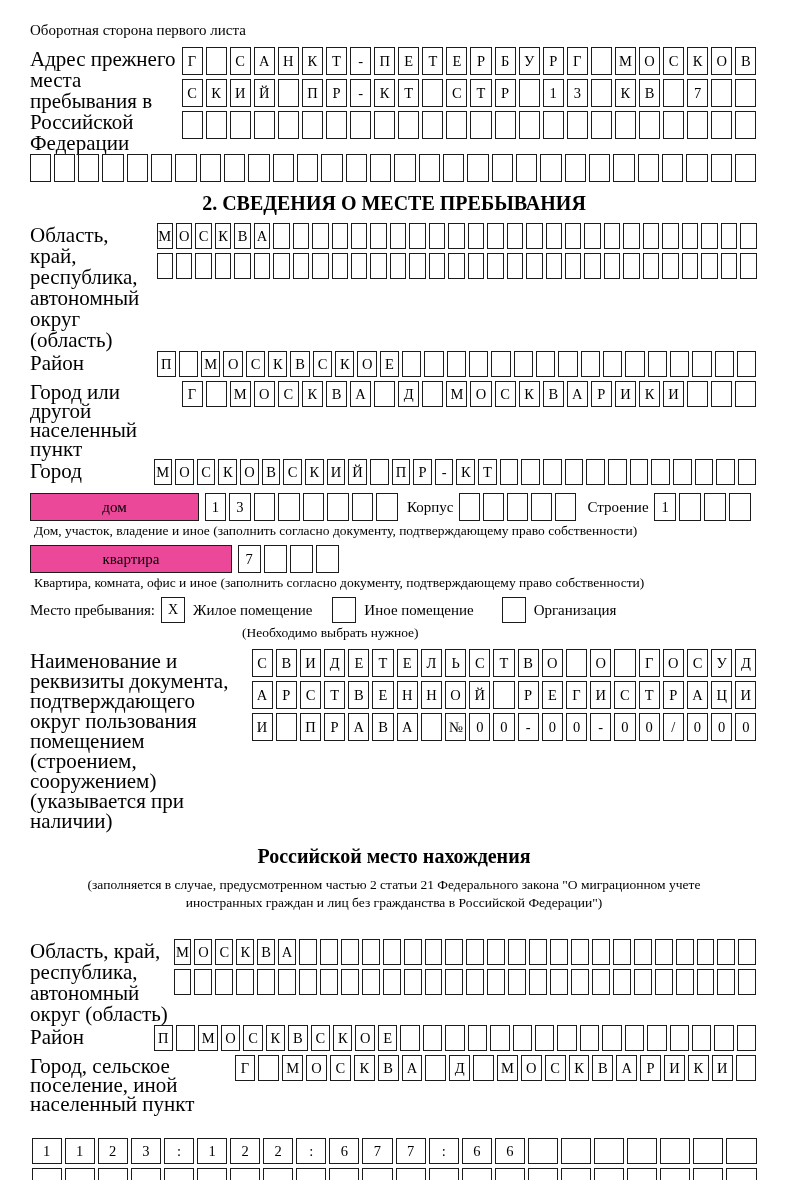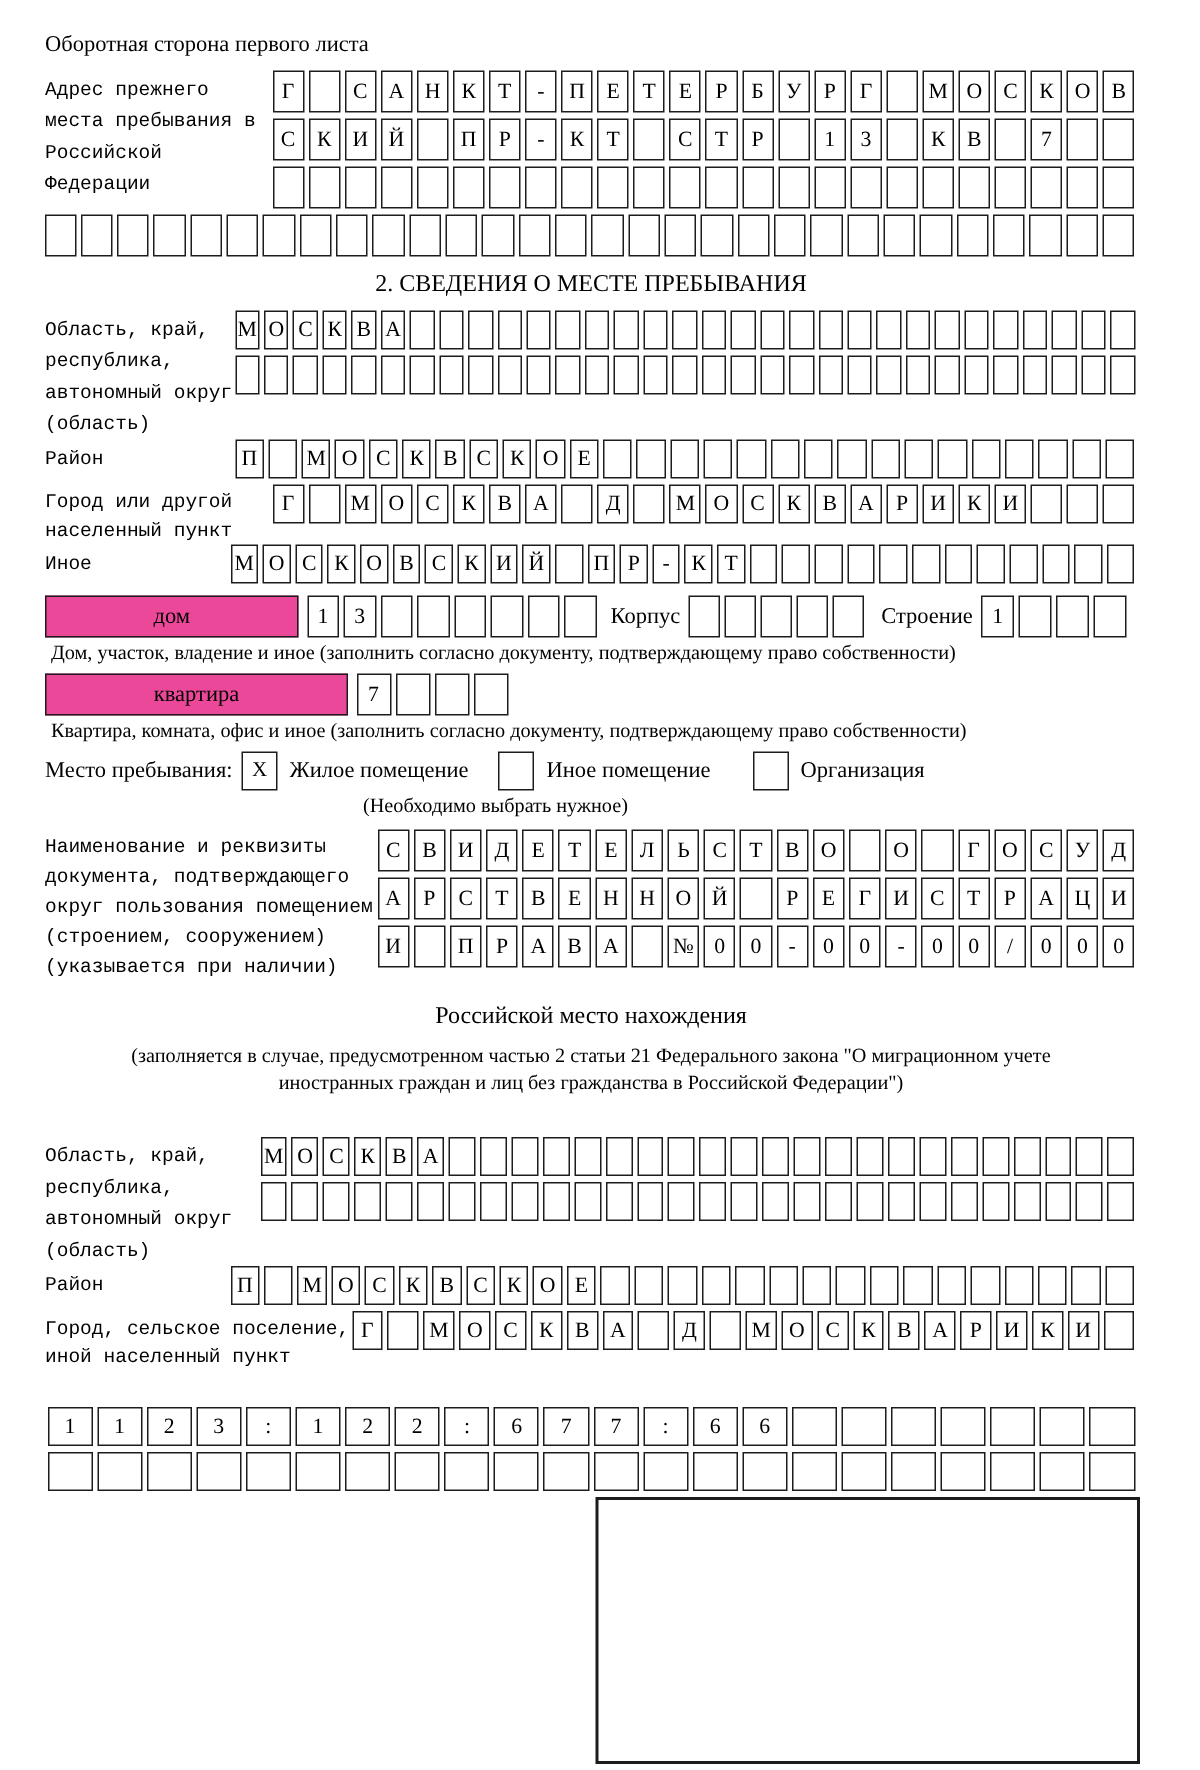--- a/index.html
+++ b/index.html
@@ -8,38 +8,38 @@
     font-family:"Liberation Serif", serif;
     color:#000;font-size:15px;
     overflow:hidden;
   }
   .sheet{padding:0 42px 0 30px;}
   .hdr-right{
     text-align:left;margin-top:22px;font-size:15px;
   }
   
   .frow{display:flex;align-items:flex-start;}
-  .flabel{flex:0 0 auto;line-height:21px;font-size:13px;padding-top:2px;font-family:Liberation Mono, monospace;}
+  .flabel{flex:0 0 auto;line-height:21px;font-size:21px;padding-top:2px;}
   .rows{flex:1 1 auto;min-width:0;}
   .box-row{display:flex;margin-bottom:4px;}
   .cell{
     flex:1 1 0;height:24px;margin:0 1.5px;
     border:1.5px solid #1c1c1c;
     display:flex;align-items:center;justify-content:center;
     font-size:14.5px;line-height:1;background:#fff;
   }
   .tall .cell{height:26px;}
   .wide-box{
     border:1.5px solid #1c1c1c;height:26px;
     display:flex;align-items:center;justify-content:center;
     font-size:15px;background:#ec4899;
   }
   .caption{font-size:13.5px;margin:2px 0 6px 4px;}
   .note-center{font-size:13.5px;text-align:center;margin:4px 0 8px 0;}
-  .sec-title{font-weight:normal;text-align:center;font-size:16px;margin:10px 0 8px 0;}
+  .sec-title{font-weight:bold;text-align:center;font-size:20px;margin:10px 0 8px 0;}
   .cb{
     width:22px;height:24px;border:1.5px solid #1c1c1c;
     display:inline-flex;align-items:center;justify-content:center;
     font-size:14px;flex:0 0 auto;
   }
   .mesto-row{display:flex;align-items:center;margin:6px 0 2px 0;font-family:Liberation Serif, serif;}
   .mesto-row .txt{margin:0 10px 0 8px;}
   .stamp-wrap{margin-left:367px;width:363px;}
   .stamp-box{
     width:359px;height:174px;border:2px solid #1c1c1c;background:#fff;
@@ -303,21 +303,21 @@
           <span class="cell">К</span>
           <span class="cell">И</span>
           <span class="cell"></span>
           <span class="cell"></span>
           <span class="cell"></span>
         </div>
     </div>
   </div>
 
   <div class="frow">
-    <div class="flabel" style="width:122px">Иное</div>
+    <div class="flabel" style="width:122px">Город</div>
     <div class="rows">
       <div class="box-row">
           <span class="cell">М</span>
           <span class="cell">О</span>
           <span class="cell">С</span>
           <span class="cell">К</span>
           <span class="cell">О</span>
           <span class="cell">В</span>
           <span class="cell">С</span>
           <span class="cell">К</span>

